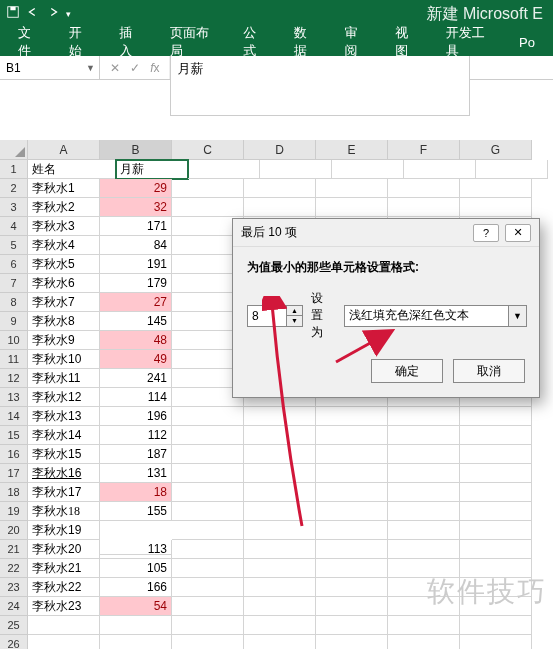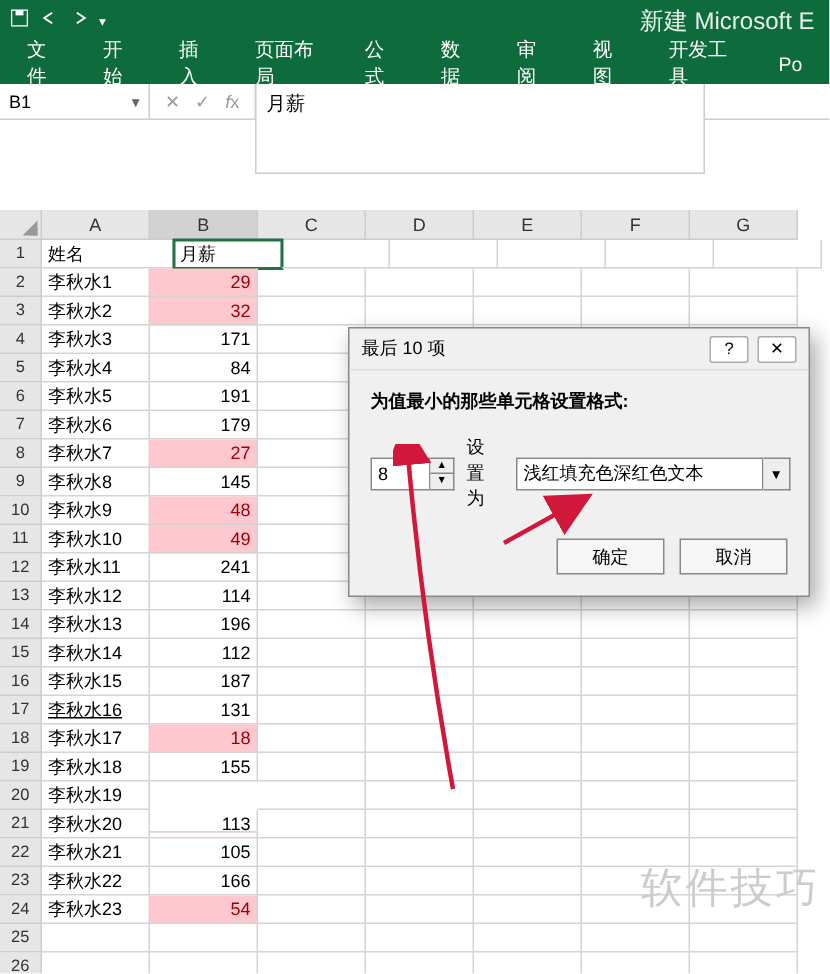--- a/index.html
+++ b/index.html
@@ -303,21 +303,21 @@
       <div class="row">
         <div class="cell" style="width: 72px;">李秋水17</div>
         <div class="cell num hl" style="width: 72px;">18</div>
         <div class="cell" style="width: 72px;"></div>
         <div class="cell" style="width: 72px;"></div>
         <div class="cell" style="width: 72px;"></div>
         <div class="cell" style="width: 72px;"></div>
         <div class="cell" style="width: 72px;"></div>
       </div>
       <div class="row">
-        <div class="cell" style="width: 72px;">李秋水18</div>
+        <div class="cell" style="width: 72px; font-family: Liberation Serif, serif;">李秋水18</div>
         <div class="cell num" style="width: 72px;">155</div>
         <div class="cell" style="width: 72px;"></div>
         <div class="cell" style="width: 72px;"></div>
         <div class="cell" style="width: 72px;"></div>
         <div class="cell" style="width: 72px;"></div>
         <div class="cell" style="width: 72px;"></div>
       </div>
       <div class="row">
         <div class="cell" style="width: 72px;">李秋水19</div>
         <div class="cell num hl" style="width: 72px; margin-top: 33px;">43</div>

